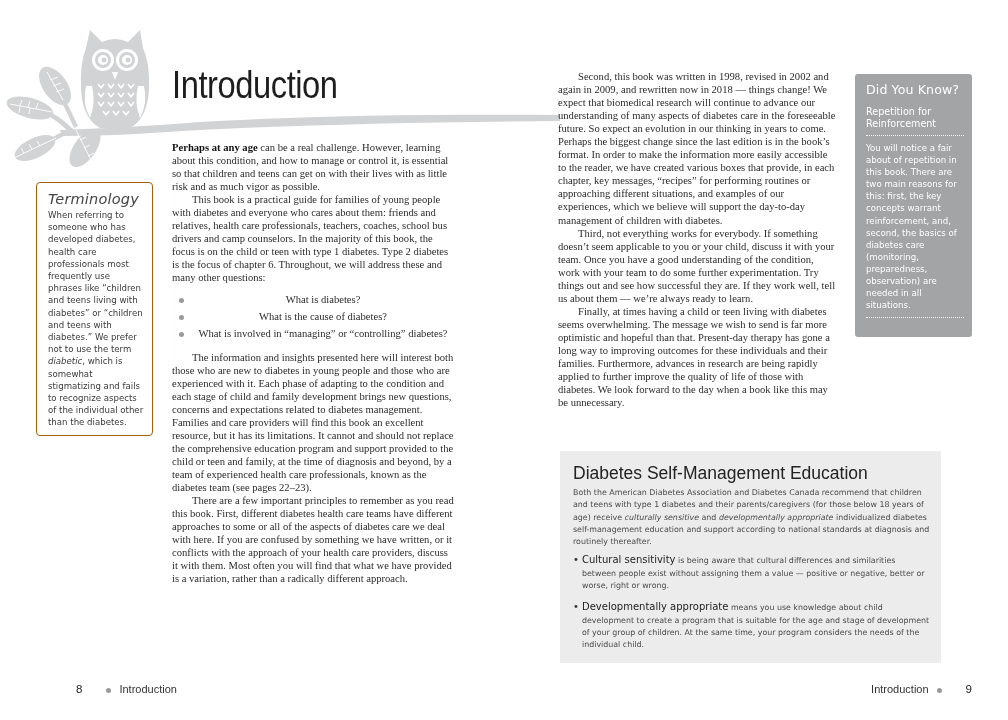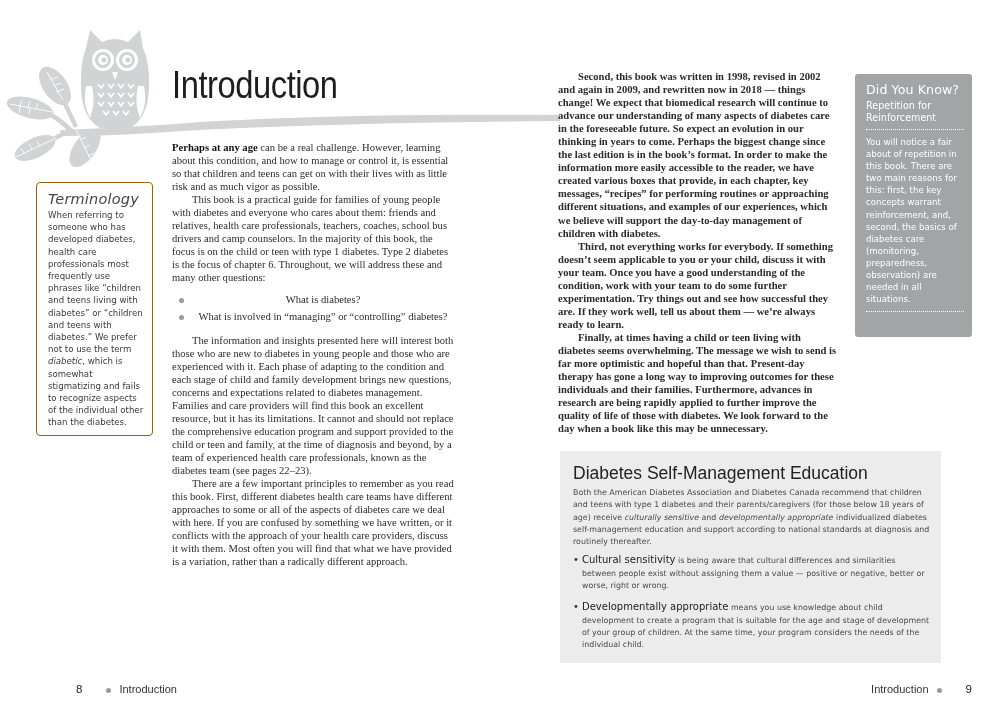--- a/index.html
+++ b/index.html
@@ -25,39 +25,39 @@
   }
   .terminology h3 {
     font-family: "DejaVu Sans", sans-serif; font-style: italic; font-weight: normal;
     font-size: 14.5px; color: #444; margin-bottom: 2px; letter-spacing: 0.2px;
   }
   .terminology p { font-size: 8.6px; line-height: 12.2px; }
 
   
   .col { position: absolute; font-size: 10.6px; line-height: 13.05px; color: #2b2b2b; }
   .col-left { left: 172px; top: 141px; width: 282px; }
-  .col-right { left: 558px; top: 70px; width: 280px; font-weight: bold; }
+  .col-right { left: 558px; top: 70px; width: 280px; }
   .col p { text-align: left; }
   .col p.indent { text-indent: 20px; }
   .col b { font-weight: bold; color: #111; }
   .q-list { list-style: none; margin: 8px 0 6px 6px; text-align: center; }
   .q-list li { position: relative; padding-left: 14px; margin-bottom: 4px; }
   .q-list li::before {
     content: ""; position: absolute; left: 1px; top: 5px; width: 5px; height: 5px;
     border-radius: 50%; background: #9a9a9a;
   }
   .gap { height: 5px; }
 
   
   .dyk {
     position: absolute; left: 855px; top: 74px; width: 117px; height: 263px;
     background: #a3a4a6; border-radius: 3px; padding: 8px 8px 6px 11px;
     font-family: "DejaVu Sans", sans-serif; color: #ffffff;
   }
-  .dyk h3 { font-size: 12.6px; font-weight: normal; letter-spacing: 0.1px; margin-bottom: 3px; }
+  .dyk h3 { font-size: 12.6px; font-weight: normal; letter-spacing: 0.1px; margin-bottom: 9px; }
   .dyk h4 { font-size: 9.6px; font-weight: normal; line-height: 11.5px; }
   .dyk .dots { border-top: 1.5px dotted #ffffff; margin: 6px 0 6px 0; opacity: 0.9; }
   .dyk p { font-size: 8.6px; line-height: 12.1px; }
 
   
   .dsme {
     position: absolute; left: 560px; top: 451px; width: 381px; height: 212px;
     background: #ececec; padding: 12px 10px 8px 13px; font-family: "DejaVu Sans", sans-serif;
     color: #4a4a4a;
   }
@@ -147,20 +147,21 @@
   <aside class="terminology">
     <h3>Terminology</h3>
     <p><span>When referring to someone who has developed diabetes, health care professionals most frequently use phrases like “children and teens living with diabetes” or “children and teens with diabetes.” We prefer not to use the term </span><i>diabetic</i><span>, which is somewhat stigmatizing and fails to recognize aspects of the individual other than the diabetes.</span></p>
   </aside>
 
   <div class="col col-left">
     <p><b>Perhaps at any age</b><span> can be a real challenge. However, learning about this condition, and how to manage or control it, is essential so that children and teens can get on with their lives with as little risk and as much vigor as possible.</span></p>
     <p class="indent">This book is a practical guide for families of young people with diabetes and everyone who cares about them: friends and relatives, health care professionals, teachers, coaches, school bus drivers and camp counselors. In the majority of this book, the focus is on the child or teen with type 1 diabetes. Type 2 diabetes is the focus of chapter 6. Throughout, we will address these and many other questions:</p>
     <ul class="q-list">
       <li>What is diabetes?</li>
+      <li>What is the cause of diabetes?</li>
       <li>What is involved in “managing” or “controlling” diabetes?</li>
     </ul>
     <div class="gap"></div>
     <p class="indent">The information and insights presented here will interest both those who are new to diabetes in young people and those who are experienced with it. Each phase of adapting to the condition and each stage of child and family development brings new questions, concerns and expectations related to diabetes management. Families and care providers will find this book an excellent resource, but it has its limitations. It cannot and should not replace the comprehensive education program and support provided to the child or teen and family, at the time of diagnosis and beyond, by a team of experienced health care professionals, known as the diabetes team (see pages 22–23).</p>
     <p class="indent">There are a few important principles to remember as you read this book. First, different diabetes health care teams have different approaches to some or all of the aspects of diabetes care we deal with here. If you are confused by something we have written, or it conflicts with the approach of your health care providers, discuss it with them. Most often you will find that what we have provided is a variation, rather than a radically different approach.</p>
   </div>
 
   <div class="col col-right">
     <p class="indent">Second, this book was written in 1998, revised in 2002 and again in 2009, and rewritten now in 2018 — things change! We expect that biomedical research will continue to advance our understanding of many aspects of diabetes care in the foreseeable future. So expect an evolution in our thinking in years to come. Perhaps the biggest change since the last edition is in the book’s format. In order to make the information more easily accessible to the reader, we have created various boxes that provide, in each chapter, key messages, “recipes” for performing routines or approaching different situations, and examples of our experiences, which we believe will support the day-to-day management of children with diabetes.</p>
     <p class="indent">Third, not everything works for everybody. If something doesn’t seem applicable to you or your child, discuss it with your team. Once you have a good understanding of the condition, work with your team to do some further experimentation. Try things out and see how successful they are. If they work well, tell us about them — we’re always ready to learn.</p>

